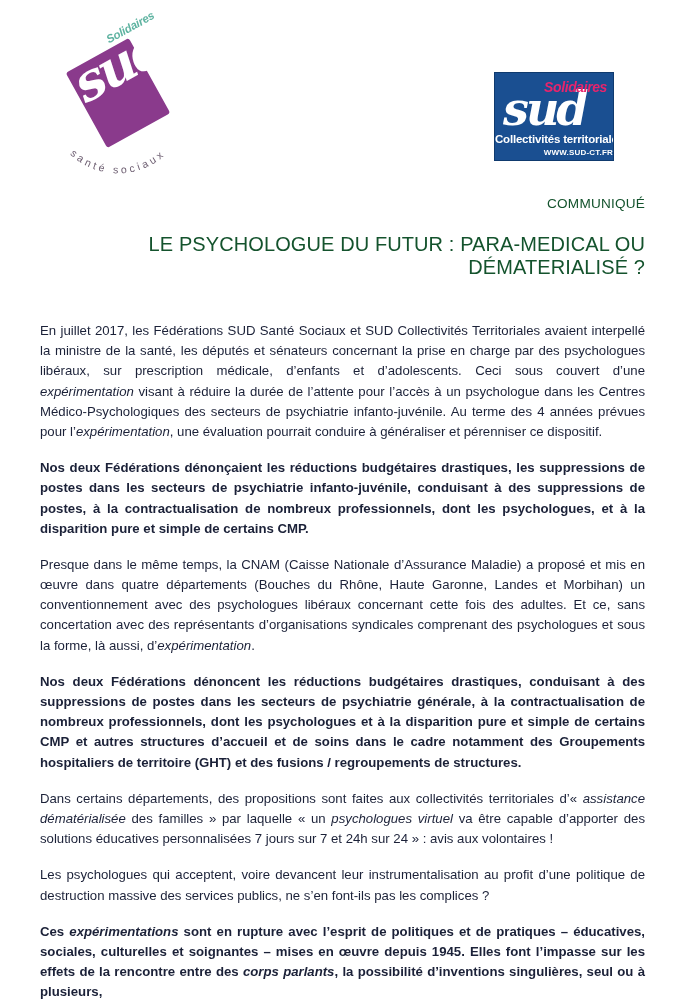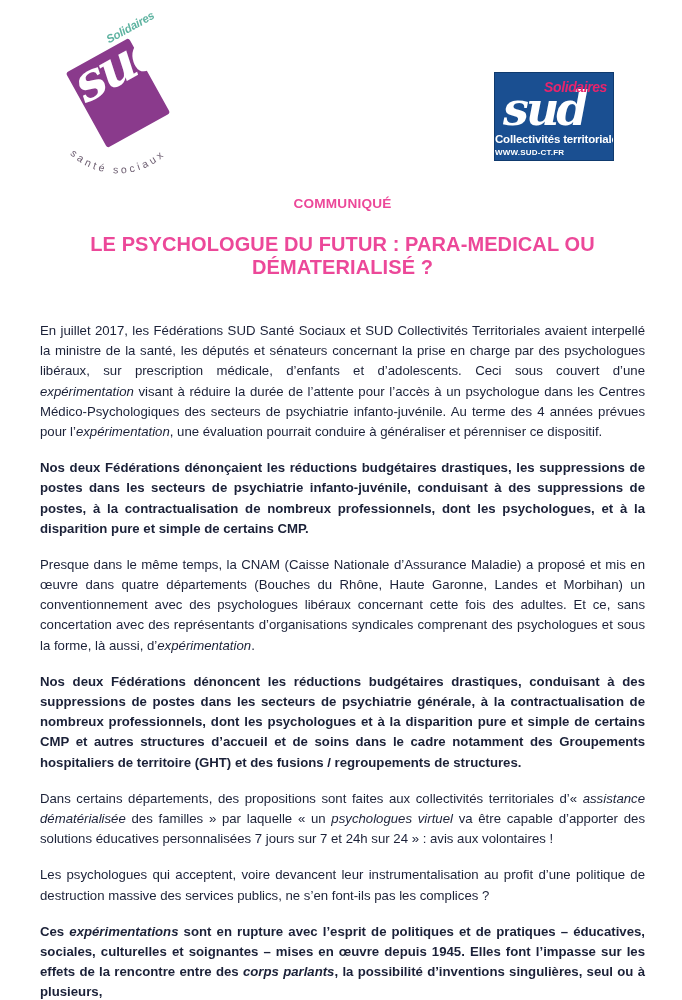--- a/index.html
+++ b/index.html
@@ -141,21 +141,21 @@
     font-weight: bold;
     color: #ffffff;
     letter-spacing: -0.2px;
     white-space: nowrap;
   }
   .logo-right .r-url {
     position: absolute;
     left: 0;
     right: 0;
     bottom: 3px;
-    text-align: left;
+    text-align: right;
     font-size: 8px;
     font-weight: bold;
     color: #ffffff;
     letter-spacing: 0.2px;
     white-space: nowrap;
   }
 
   
   .doc {
     position: absolute;
@@ -168,23 +168,23 @@
     text-align: right;
     font-style: italic;
     font-size: 13.2px;
     color: #1b2138;
     padding-right: 2px;
     margin-bottom: 22px;
   }
 
   .title-main,
   .title-sub {
-    text-align: center;
-    font-weight: bold;
-    color: #ec4899;
+    text-align: right;
+    font-weight: normal;
+    color: #14532d;
   }
   .title-main {
     font-size: 13.6px;
     letter-spacing: 0.2px;
     margin-bottom: 22px;
   }
   .title-sub {
     font-size: 20px;
     letter-spacing: 0.1px;
     margin-bottom: 42px;

